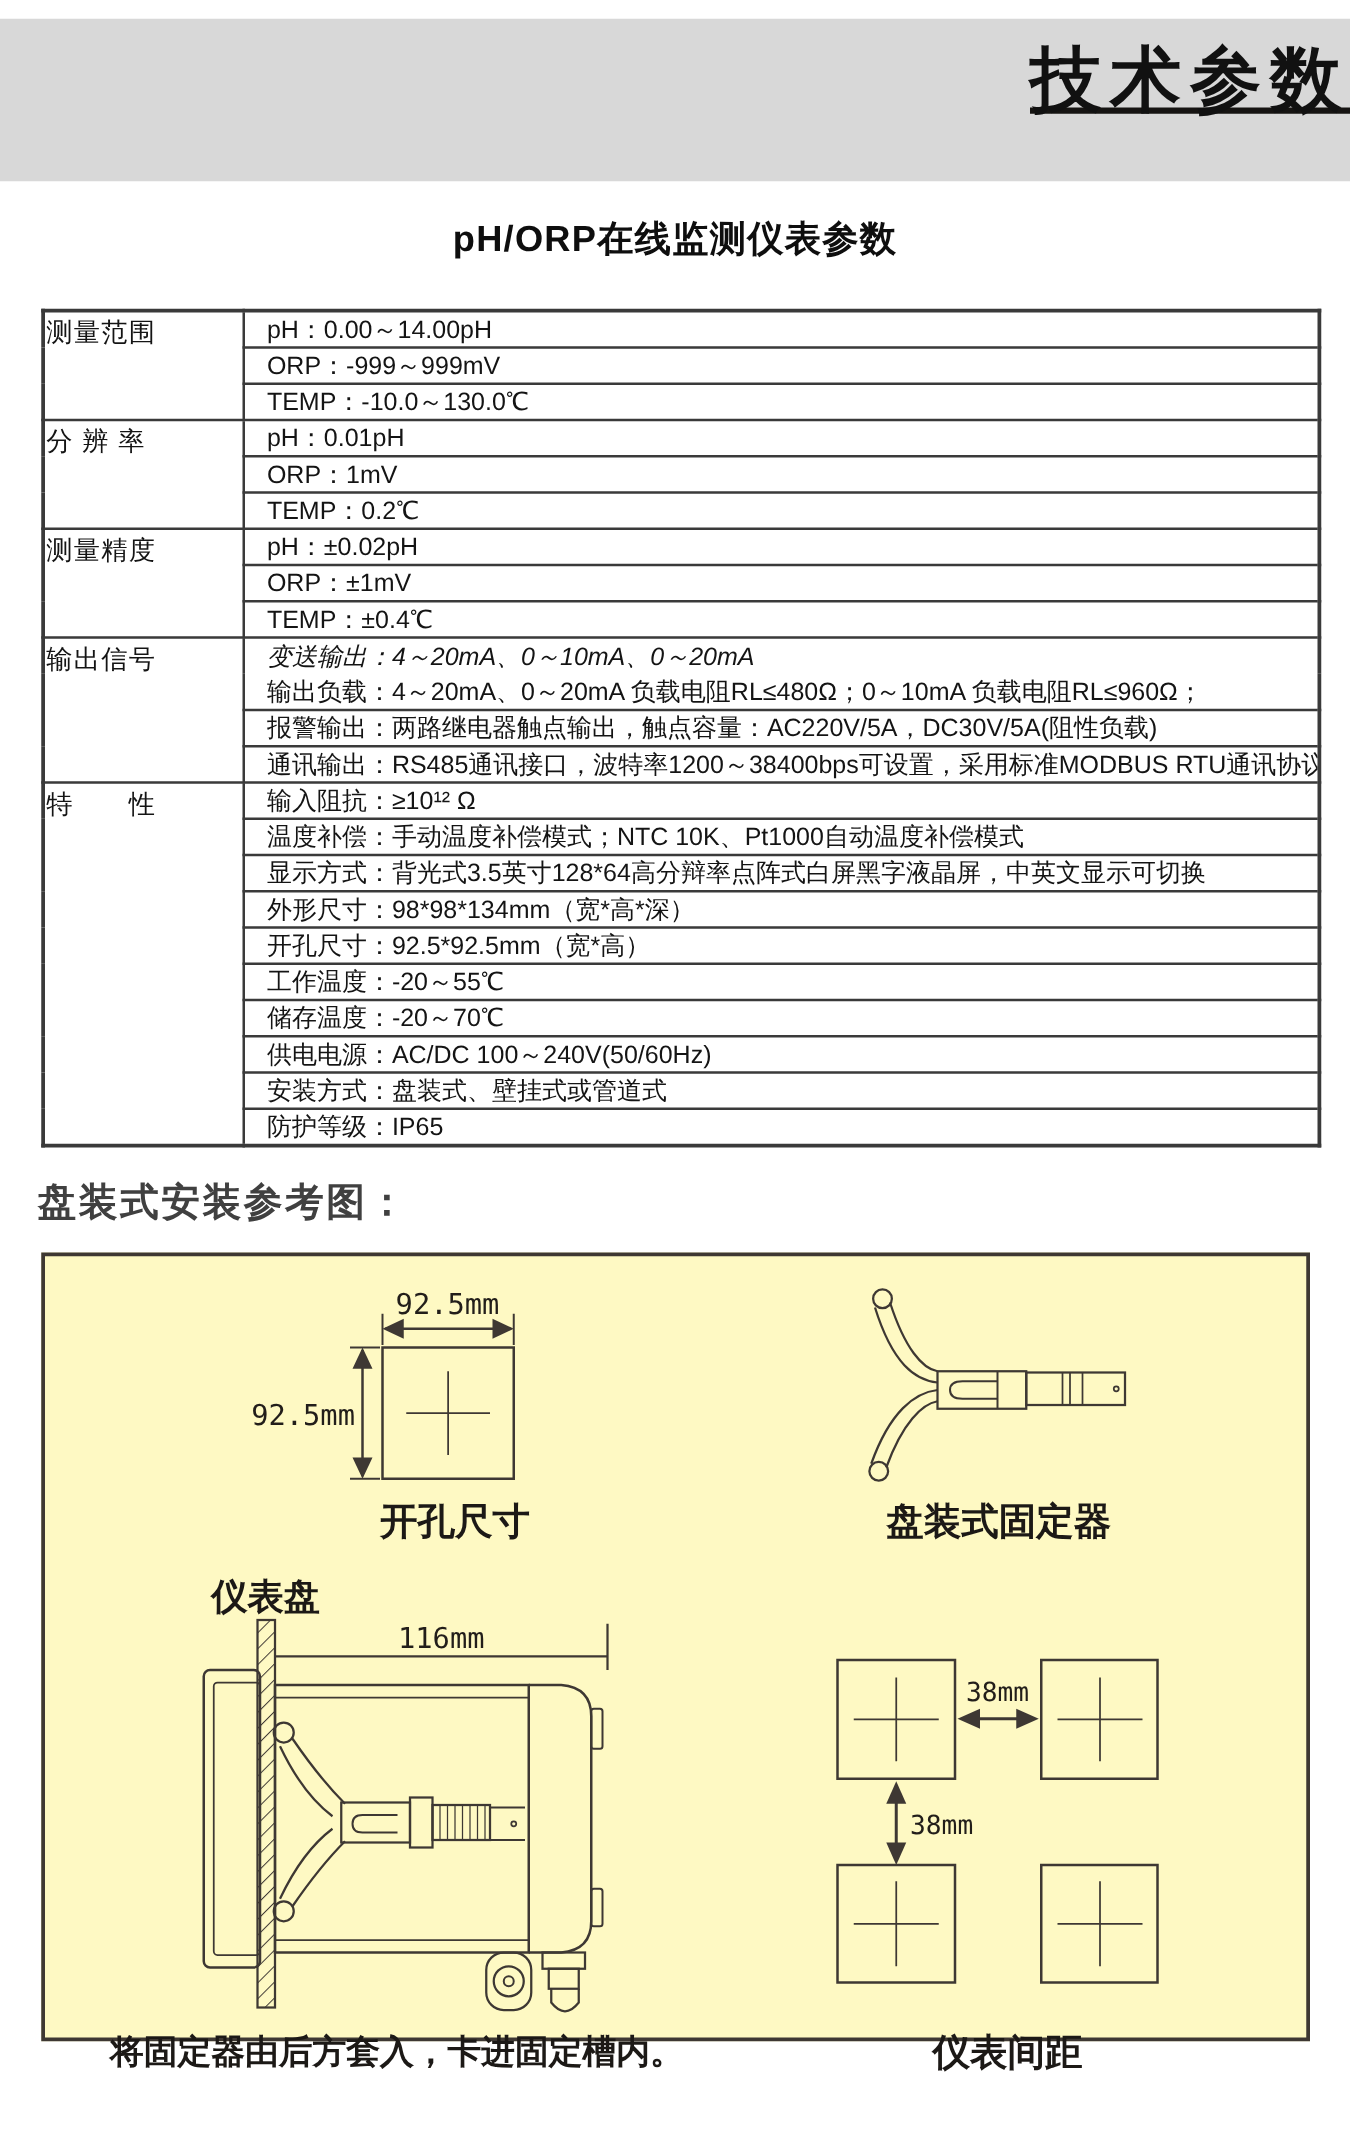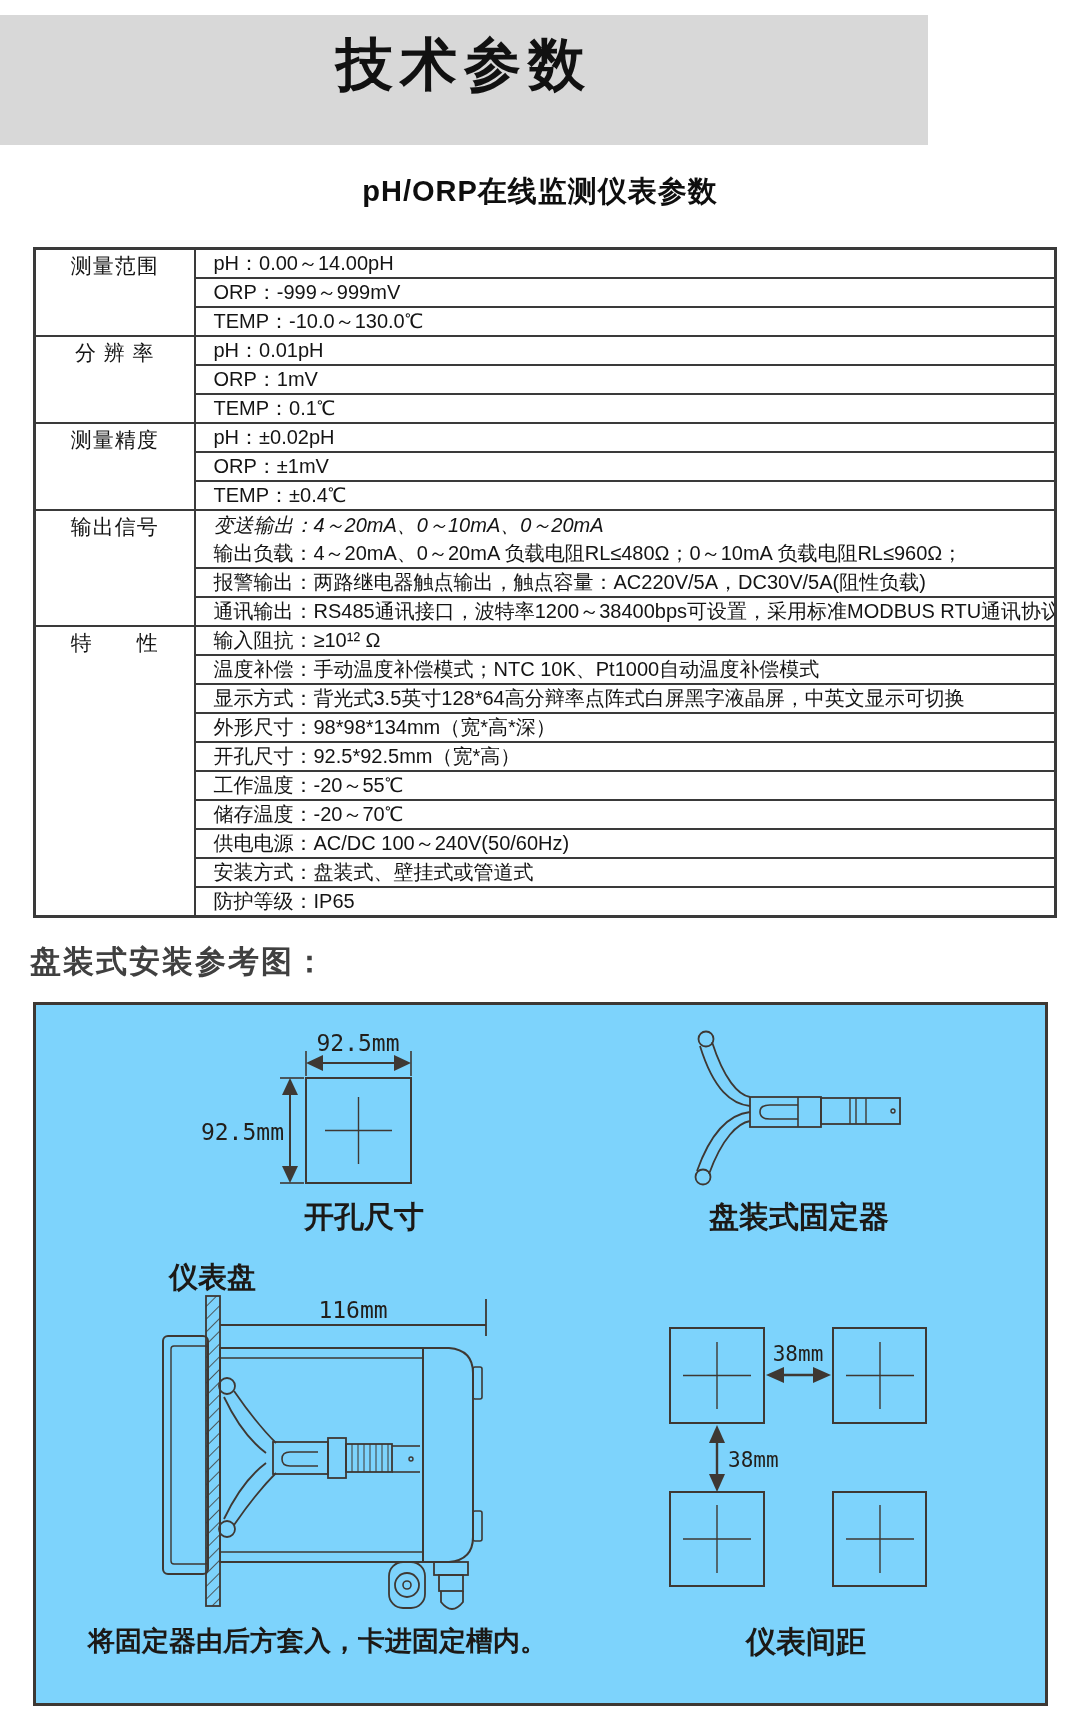--- a/index.html
+++ b/index.html
@@ -1,42 +1,42 @@
 <!DOCTYPE html>
 <html><head>
 <meta charset="utf-8">
 <style>
   html,body{margin:0;padding:0;}
   body{
     width:1080px;height:1709px;position:relative;background:#ffffff;
     font-family:"Liberation Sans", sans-serif;color:#161412;overflow:hidden;
   }
   
-  .band{position:absolute;left:0;top:15px;width:928px;height:130px;background:#d8d8d8;text-align:center;}
+  .band{position:absolute;left:0;top:15px;width:1080px;height:130px;background:#d8d8d8;text-align:right;text-decoration:underline;}
   .band .t{font-size:57px;font-weight:800;letter-spacing:7px;line-height:66px;padding-top:16px;color:#111;}
   .band .s{font-size:24px;line-height:28px;color:#2c2c2c;letter-spacing:0.5px;}
   
   .tbl-title{position:absolute;left:0;top:172px;width:1080px;text-align:center;
     font-size:29px;font-weight:700;letter-spacing:1px;color:#0e0e0e;}
   
   .ptable-wrap{position:absolute;left:33px;top:247px;}
   table.ptable{border-collapse:collapse;table-layout:fixed;width:1024px;border:3px solid #3a3a3a;}
   table.ptable td{border:2px solid #3a3a3a;}
   table.ptable tr{height:29px;}
-  td.glabel{text-align:center;vertical-align:top;font-size:21px;letter-spacing:1px;
+  td.glabel{text-align:left;vertical-align:top;font-size:21px;letter-spacing:1px;
     padding-top:2px;white-space:pre;color:#141414;}
   td.gval{font-size:20px;padding:0 4px 0 18px;vertical-align:middle;white-space:nowrap;
     overflow:hidden;color:#141414;margin-left:16px;}
   td.gval.join-next{border-bottom:none;font-style:italic;}
   td.gval.joined{border-top:none;}
   
   .sec-heading{position:absolute;left:30px;top:941px;font-size:31px;font-weight:600;
     letter-spacing:2px;color:#404040;}
-  .diagram-box{position:absolute;left:33px;top:1002px;width:1015px;height:704px;
-    border:3px solid #3e3833;box-sizing:border-box;background:#7dd3fc;}
+  .diagram-box{position:absolute;left:33px;top:1002px;width:1015px;height:631px;
+    border:3px solid #3e3833;box-sizing:border-box;background:#fef9c3;}
   .diagram-box svg{display:block;}
   .lineart{stroke:#3e3833;fill:none;}
   .dimtext{font-family:"DejaVu Sans Mono", monospace;font-size:23px;fill:#221e1a;}
   .dimtext-sm{font-family:"DejaVu Sans Mono", monospace;font-size:21px;fill:#221e1a;}
   .cap{font-family:"Liberation Sans", sans-serif;font-weight:700;font-size:30px;fill:#1c1916;}
   .cap-sm{font-family:"Liberation Sans", sans-serif;font-weight:700;font-size:27px;fill:#1c1916;}
   .arrowfill{fill:#3e3833;stroke:none;}
 </style>
 </head>
 <body>
@@ -65,21 +65,21 @@
           <td class="gval">TEMP：-10.0～130.0℃</td>
         </tr>
         <tr>
           <td class="glabel" rowspan="3">分 辨 率</td>
           <td class="gval">pH：0.01pH</td>
         </tr>
         <tr>
           <td class="gval">ORP：1mV</td>
         </tr>
         <tr>
-          <td class="gval">TEMP：0.1℃</td>
+          <td class="gval">TEMP：0.2℃</td>
         </tr>
         <tr>
           <td class="glabel" rowspan="3">测量精度</td>
           <td class="gval">pH：±0.02pH</td>
         </tr>
         <tr>
           <td class="gval">ORP：±1mV</td>
         </tr>
         <tr>
           <td class="gval">TEMP：±0.4℃</td>

